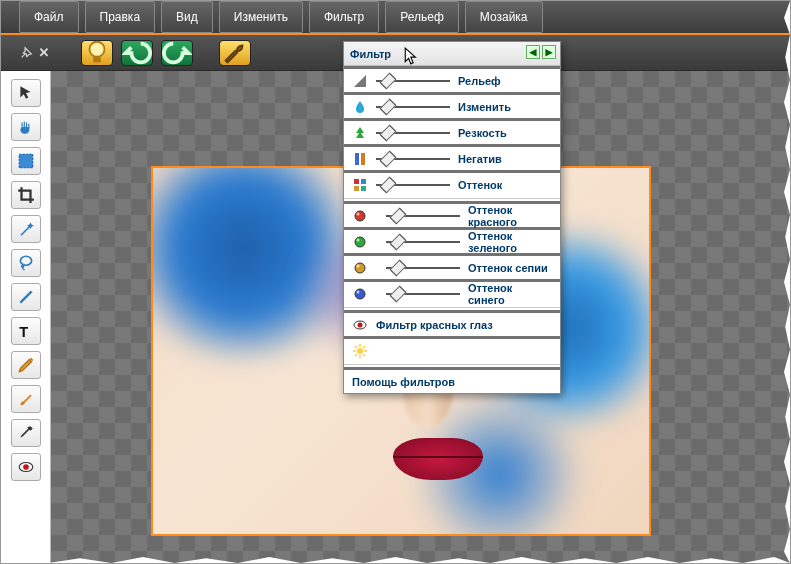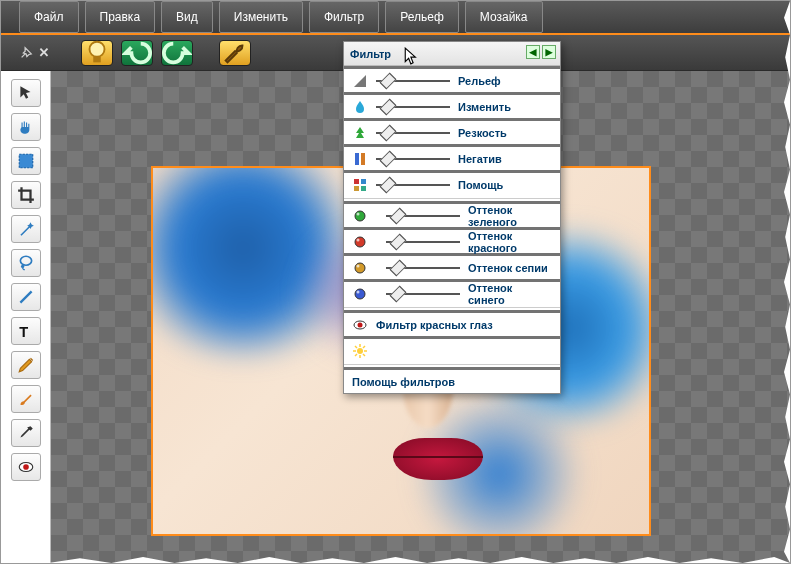--- a/index.html
+++ b/index.html
@@ -248,50 +248,50 @@
               <rect x="2" y="2" width="5" height="5" fill="#c33"></rect>
               <rect x="9" y="2" width="5" height="5" fill="#38c"></rect>
               <rect x="2" y="9" width="5" height="5" fill="#c93"></rect>
               <rect x="9" y="9" width="5" height="5" fill="#3a8"></rect>
             </svg>
           </span>
      <span class="fp-slider" style="margin-left:0">
             <span class="track"></span>
             <span class="knob"></span>
           </span>
-     <span class="fp-label">Помощь</span>
+     <span class="fp-label">Оттенок</span>
    </div>
       </div>
     <div class="fp-sep"></div>
     <div id="fp-colors">
         <div class="fp-row">
      <span class="fp-icon">
             <svg viewBox="0 0 16 16">
+              <circle cx="8" cy="8" r="5" fill="#d23a2a" stroke="#333"></circle>
+              <circle cx="6" cy="6" r="1.5" fill="#fff" opacity=".7"></circle>
+            </svg>
+          </span>
+     <span class="fp-slider" style="margin-left:10px">
+            <span class="track"></span>
+            <span class="knob"></span>
+          </span>
+     <span class="fp-label">Оттенок красного</span>
+   </div>
+        <div class="fp-row">
+     <span class="fp-icon">
+            <svg viewBox="0 0 16 16">
               <circle cx="8" cy="8" r="5" fill="#2fa83a" stroke="#333"></circle>
               <circle cx="6" cy="6" r="1.5" fill="#fff" opacity=".7"></circle>
             </svg>
           </span>
      <span class="fp-slider" style="margin-left:10px">
             <span class="track"></span>
             <span class="knob"></span>
           </span>
      <span class="fp-label">Оттенок зеленого</span>
-   </div>
-        <div class="fp-row">
-     <span class="fp-icon">
-            <svg viewBox="0 0 16 16">
-              <circle cx="8" cy="8" r="5" fill="#d23a2a" stroke="#333"></circle>
-              <circle cx="6" cy="6" r="1.5" fill="#fff" opacity=".7"></circle>
-            </svg>
-          </span>
-     <span class="fp-slider" style="margin-left:10px">
-            <span class="track"></span>
-            <span class="knob"></span>
-          </span>
-     <span class="fp-label">Оттенок красного</span>
    </div>
         <div class="fp-row">
      <span class="fp-icon">
             <svg viewBox="0 0 16 16">
               <circle cx="8" cy="8" r="5" fill="#d39a2a" stroke="#333"></circle>
               <circle cx="6" cy="6" r="1.5" fill="#fff" opacity=".7"></circle>
             </svg>
           </span>
      <span class="fp-slider" style="margin-left:10px">
             <span class="track"></span>

